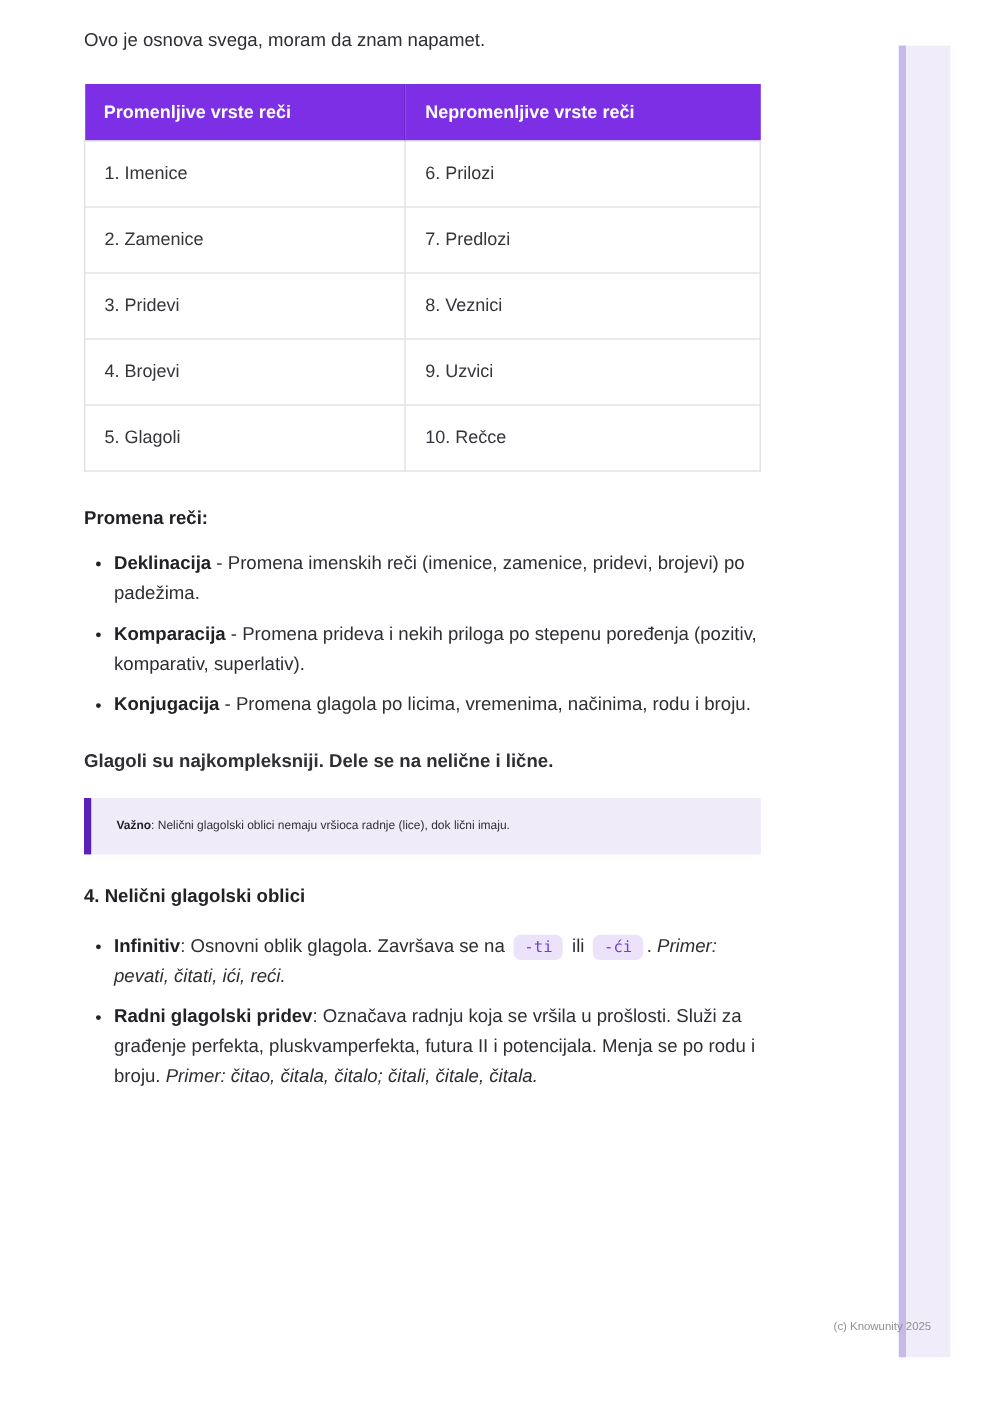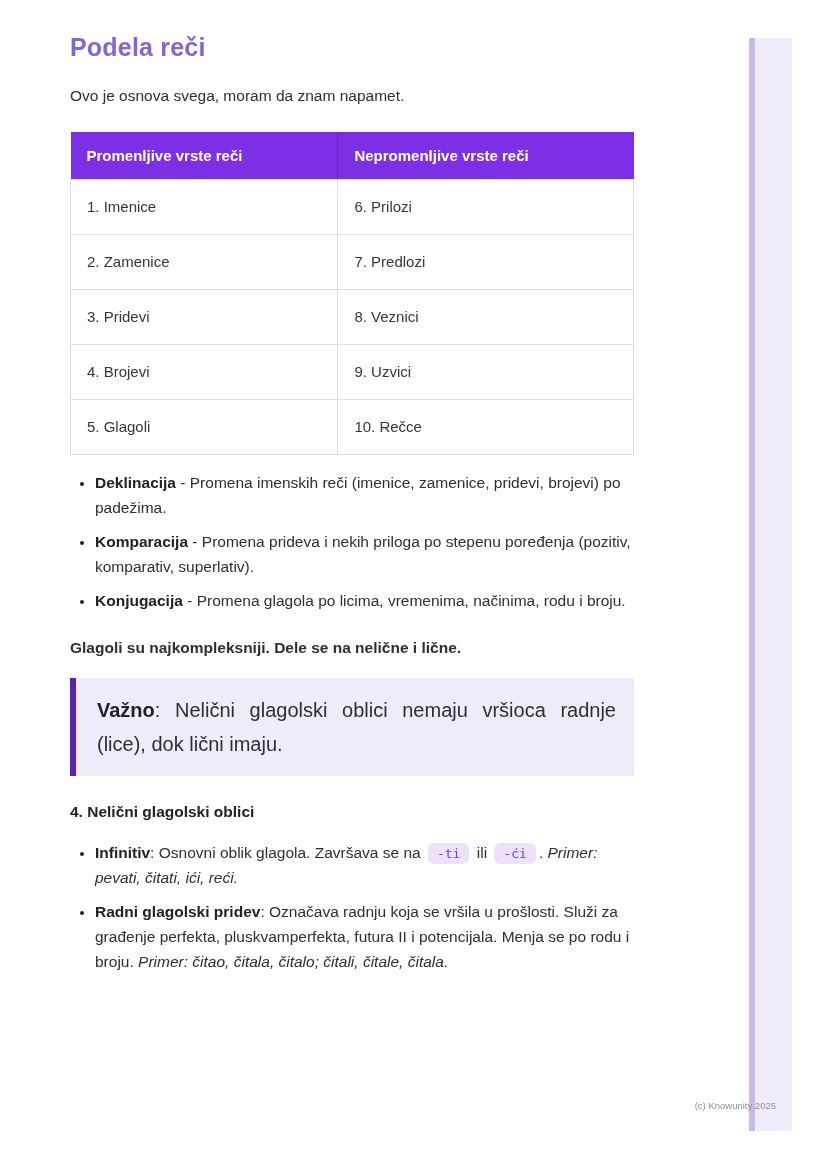--- a/index.html
+++ b/index.html
@@ -53,21 +53,21 @@
   ul.doc-list.second { margin-top: 19px; }
   ul.doc-list li { font-size: 15.5px; line-height: 1.62; margin-top: 9px; }
   ul.doc-list li:first-child { margin-top: 0; }
   ul.doc-list li::marker { color: #222; font-size: 14px; }
 
   .callout {
     margin-top: 20px;
     background: var(--callout-bg, #f0ebf9);
     border-left: 6px solid var(--callout-border, #5b21b6);
     padding: 15px 18px 15px 21px;
-    font-size: 20px; line-height: 1.7;
+    font-size: 10px; line-height: 1.7;
     text-align: justify;
   }
 
   code.chip {
     font-family: "DejaVu Sans Mono", "Liberation Mono", monospace;
     font-size: 13px;
     background: var(--code-bg, #ece3fa);
     color: var(--code-text, #6f3fd2);
     padding: 3px 9px; border-radius: 6px;
     margin: 0 3px; white-space: nowrap;
@@ -91,21 +91,20 @@
     position: absolute; top: 1100px; right: 52px;
     font-size: 9.5px; color: var(--muted, #8f9094);
     z-index: 3;
   }
 </style>
 </head>
 <body style="--heading: #8464d8; --table-header-bg: #7c2fe4; --table-header-text: #ffffff; --callout-bg: #f0ebf9; --callout-border: #5b21b6; --code-bg: #ece3fa; --code-text: #6f3fd2; --strip-bg: #f1ecf9; --strip-bar: #c9b8ea; --text: #2e2e33; --muted: #8f9094;">
 
 <div class="content">
 
-  <h1 class="doc-h1">Podela reči</h1>
 
   <p class="body-text">Ovo je osnova svega, moram da znam napamet.</p>
 
   <table class="word-table">
     <thead>
       <tr>
         <th>Promenljive vrste reči</th>
         <th>Nepromenljive vrste reči</th>
       </tr>
     </thead>
@@ -126,20 +125,21 @@
         <td>4. Brojevi</td>
         <td>9. Uzvici</td>
       </tr>
       <tr>
         <td>5. Glagoli</td>
         <td>10. Rečce</td>
       </tr>
     </tbody>
   </table>
 
+  <p class="bold-label">Promena reči:</p>
 
   <ul class="doc-list">
     <li>
       <strong class="term">Deklinacija</strong><span> - Promena imenskih reči (imenice, zamenice, pridevi, brojevi) po padežima.</span>
     </li>
     <li>
       <strong class="term">Komparacija</strong><span> - Promena prideva i nekih priloga po stepenu poređenja (pozitiv, komparativ, superlativ).</span>
     </li>
     <li>
       <strong class="term">Konjugacija</strong><span> - Promena glagola po licima, vremenima, načinima, rodu i broju.</span>

